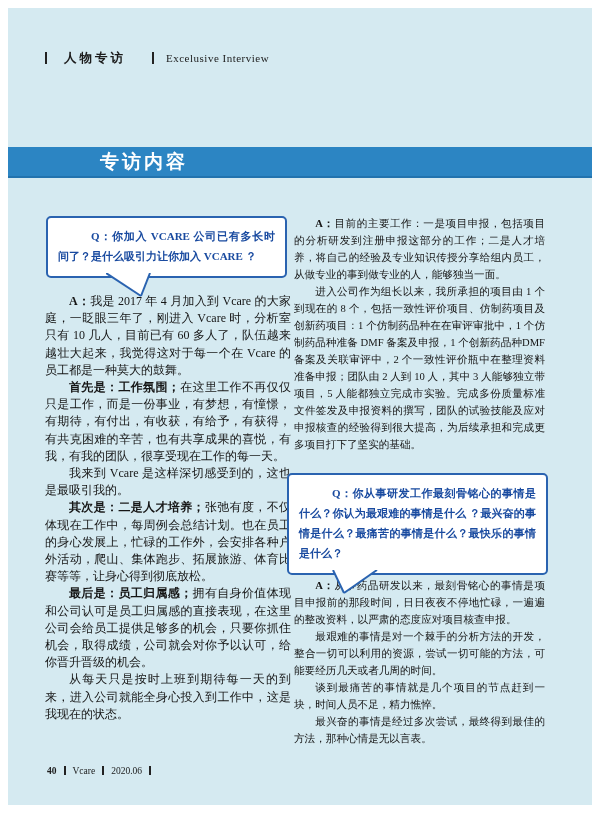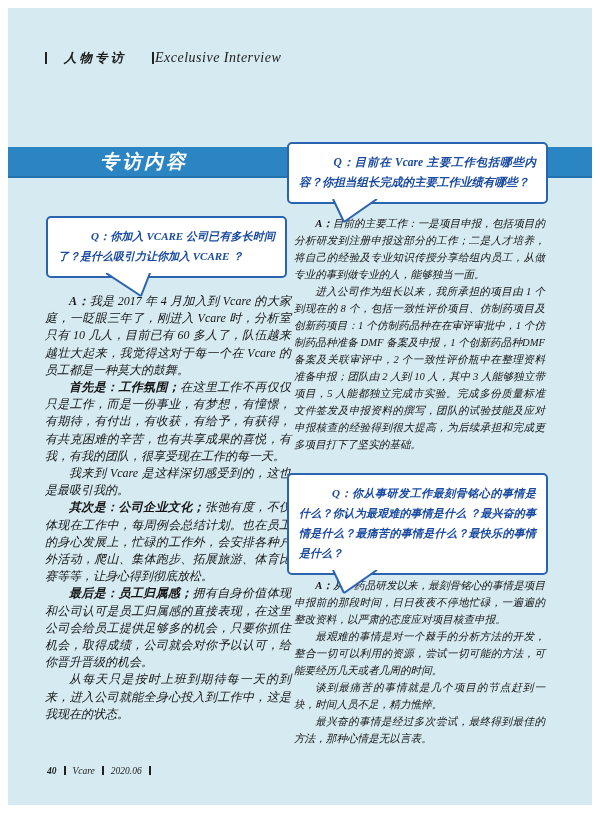--- a/index.html
+++ b/index.html
@@ -2,38 +2,37 @@
 <html lang="zh" style="--page-bg: #ffffff; --content-bg: #d5eaf1; --banner-bg: #2c85c3; --banner-text: #ffffff; --bubble-bg: #ffffff; --bubble-border: #2a63b0; --question-text: #1a4ba0; --body-text: #151515;"><head>
 <meta charset="utf-8">
 <style>
   html,body{margin:0;padding:0;}
   .page{
     position:relative;
     width:600px;height:814px;
     background:var(--page-bg,#ffffff);
     font-family:"Liberation Serif","DejaVu Serif",serif;
     overflow:hidden;
-    font-style:italic;
   }
   .inner{
     position:absolute;left:8px;top:8px;right:8px;bottom:9px;
     background:var(--content-bg,#d5eaf1);
   }
   
   .header{
     position:absolute;left:45px;top:50px;height:16px;
     display:flex;align-items:center;color:#1b1b1b;
   }
   .hbar{display:inline-block;width:2px;height:12px;background:#222;}
   .section-cn{
     font-family:"Liberation Sans","DejaVu Sans",sans-serif;
     font-weight:bold;font-size:12.5px;letter-spacing:3px;
     margin:0 26px 0 17px;
   }
-  .section-en{font-size:14px;letter-spacing:0.5px;margin-left:1px;}
+  .section-en{font-size:11px;letter-spacing:0.5px;margin-left:12px;}
   
   .banner{
     position:absolute;left:8px;right:8px;top:147px;height:29px;
     background:var(--banner-bg,#2c85c3);
     border-bottom:2px solid #2273ae;
     z-index:1;
   }
   .banner-title{
     display:inline-block;margin-left:92px;line-height:29px;
     color:var(--banner-text,#ffffff);
@@ -98,33 +97,25 @@
       <polygon points="0,0 44,0 35,23" fill="#ffffff"></polygon>
       <line x1="0" y1="0" x2="35" y2="23" stroke="#2a63b0" stroke-width="2"></line>
       <line x1="44" y1="0" x2="35" y2="23" stroke="#2a63b0" stroke-width="2"></line>
     </svg>
   </div>
 
   <div class="answers answers-left">
       <p class="para"><b class="lead">A：</b>我是 2017 年 4 月加入到 Vcare 的大家庭，一眨眼三年了，刚进入 Vcare 时，分析室只有 10 几人，目前已有 60 多人了，队伍越来越壮大起来，我觉得这对于每一个在 Vcare 的员工都是一种莫大的鼓舞。</p>
       <p class="para"><b class="lead">首先是：工作氛围；</b>在这里工作不再仅仅只是工作，而是一份事业，有梦想，有憧憬，有期待，有付出，有收获，有给予，有获得，有共克困难的辛苦，也有共享成果的喜悦，有我，有我的团队，很享受现在工作的每一天。</p>
       <p class="para">我来到 Vcare 是这样深切感受到的，这也是最吸引我的。</p>
-      <p class="para"><b class="lead">其次是：公司企业文化；</b>张弛有度，不仅体现在工作中，每周例会总结计划。也在员工的身心发展上，忙碌的工作外，会安排各种户外活动，爬山、集体跑步、拓展旅游、体育比赛等等，让身心得到彻底放松。</p>
+      <p class="para"><b class="lead">其次是：二是人才培养；</b>张弛有度，不仅体现在工作中，每周例会总结计划。也在员工的身心发展上，忙碌的工作外，会安排各种户外活动，爬山、集体跑步、拓展旅游、体育比赛等等，让身心得到彻底放松。</p>
       <p class="para"><b class="lead">最后是：员工归属感；</b>拥有自身价值体现和公司认可是员工归属感的直接表现，在这里公司会给员工提供足够多的机会，只要你抓住机会，取得成绩，公司就会对你予以认可，给你晋升晋级的机会。</p>
       <p class="para">从每天只是按时上班到期待每一天的到来，进入公司就能全身心投入到工作中，这是我现在的状态。</p>
     </div>
 
-  <div class="qbox qbox2">
-    <p class="qtext"><b>Q：</b><span>目前在 Vcare 主要工作包括哪些内容？你担当组长完成的主要工作业绩有哪些？</span></p>
-    <svg class="tail tail-left" width="48" height="26" viewBox="0 0 48 26">
-      <polygon points="2,0 46,0 13,23" fill="#ffffff"></polygon>
-      <line x1="2" y1="0" x2="13" y2="23" stroke="#2a63b0" stroke-width="2"></line>
-      <line x1="46" y1="0" x2="13" y2="23" stroke="#2a63b0" stroke-width="2"></line>
-    </svg>
-  </div>
 
   <div class="answers answers-right-top">
       <p class="para"><b class="lead">A：</b>目前的主要工作：一是项目申报，包括项目的分析研发到注册申报这部分的工作；二是人才培养，将自己的经验及专业知识传授分享给组内员工，从做专业的事到做专业的人，能够独当一面。</p>
       <p class="para">进入公司作为组长以来，我所承担的项目由 1 个到现在的 8 个，包括一致性评价项目、仿制药项目及创新药项目：1 个仿制药品种在在审评审批中，1 个仿制药品种准备 DMF 备案及申报，1 个创新药品种DMF备案及关联审评中，2 个一致性评价瓶中在整理资料准备申报；团队由 2 人到 10 人，其中 3 人能够独立带项目，5 人能都独立完成市实验。完成多份质量标准文件签发及申报资料的撰写，团队的试验技能及应对申报核查的经验得到很大提高，为后续承担和完成更多项目打下了坚实的基础。</p>
     </div>
 
   <div class="qbox qbox3">
     <p class="qtext"><b>Q：</b><span>你从事研发工作最刻骨铭心的事情是什么？你认为最艰难的事情是什么 ？最兴奋的事情是什么？最痛苦的事情是什么？最快乐的事情是什么？</span></p>
     <svg class="tail tail-left" width="48" height="26" viewBox="0 0 48 26">
       <polygon points="2,0 46,0 13,23" fill="#ffffff"></polygon>

